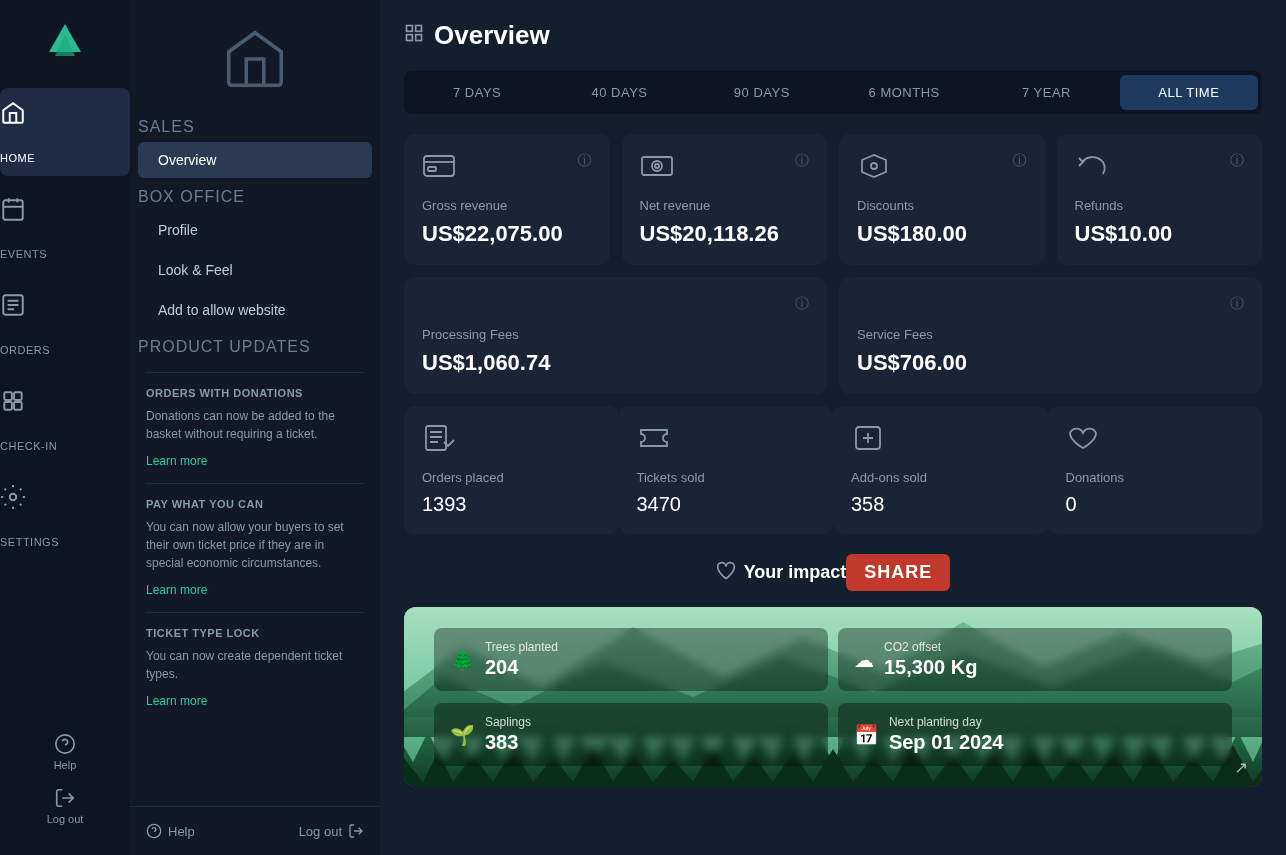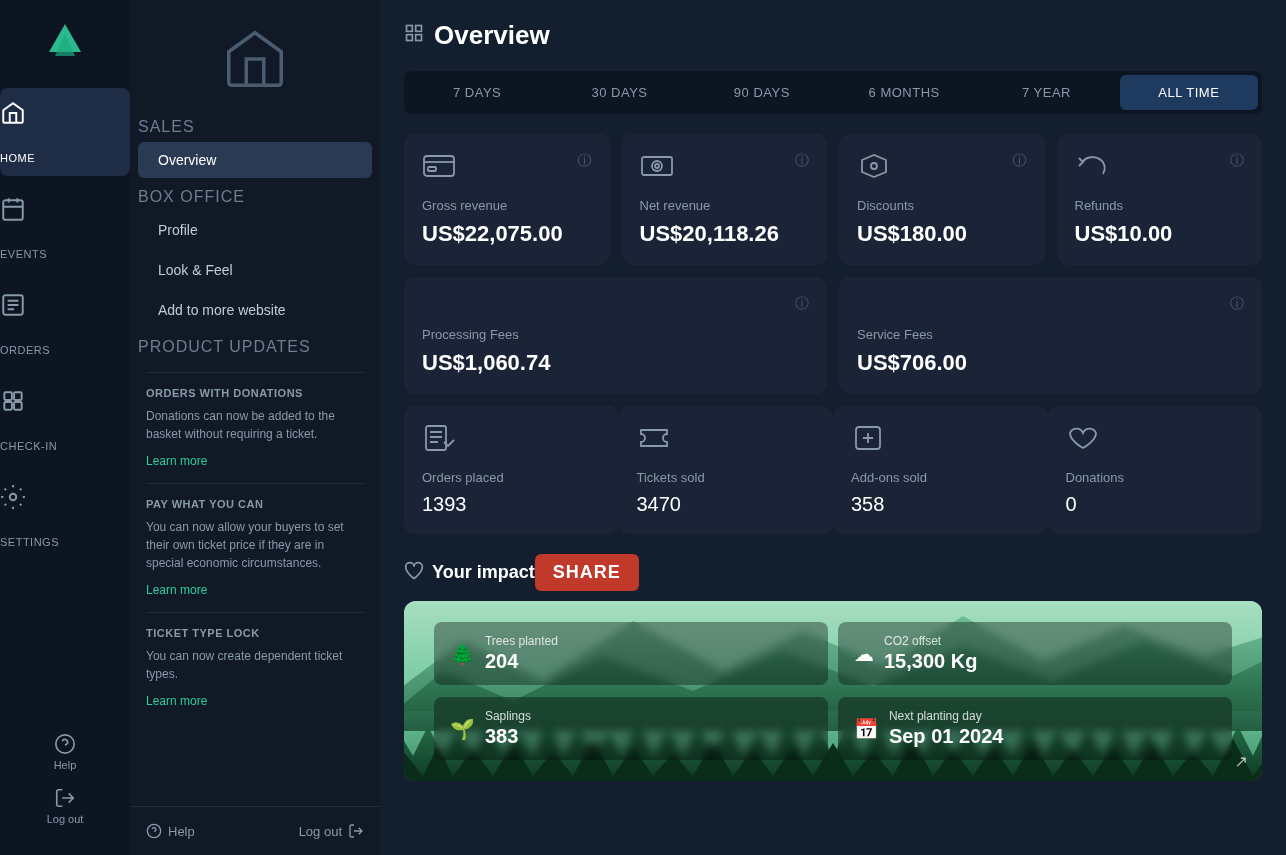--- a/index.html
+++ b/index.html
@@ -263,22 +263,22 @@
     .stat-value-large {
       font-size: 20px;
       font-weight: 400;
       color: #fff;
     }
 
     
     .impact-header {
       display: flex;
       align-items: center;
-      justify-content: flex-start;
-      margin-bottom: 10px;
+      justify-content: center;
+      margin-bottom: 16px;
     }
     .impact-title-row {
       display: flex;
       align-items: center;
       gap: 8px;
     }
     .impact-title {
       font-size: 18px;
       font-weight: 600;
     }
@@ -443,21 +443,21 @@
       <path d="M9 21V12h6v9"></path>
     </svg>
   </div>
 
   <div class="middle-section-label">SALES</div>
   <div class="middle-nav-item active">Overview</div>
 
   <div class="middle-section-label">BOX OFFICE</div>
   <div class="middle-nav-item">Profile</div>
   <div class="middle-nav-item">Look &amp; Feel</div>
-  <div class="middle-nav-item">Add to more website</div>
+  <div class="middle-nav-item">Add to allow website</div>
 
   <div class="middle-section-label">PRODUCT UPDATES</div>
 
   <div class="product-updates">
     <div class="update-card">
       <div class="update-card-title">ORDERS WITH DONATIONS</div>
       <div class="update-card-text">Donations can now be added to the basket without requiring a ticket.</div>
       <a class="update-card-link">Learn more</a>
     </div>
     <div class="update-card">
@@ -498,21 +498,21 @@
           <rect x="14" y="3" width="7" height="7"></rect>
         <rect x="3" y="14" width="7" height="7"></rect>
           <rect x="14" y="14" width="7" height="7"></rect>
       </svg>
     </span>
     <h1 class="main-title">Overview</h1>
   </div>
 
   <div class="time-tabs">
     <div class="time-tab">7 DAYS</div>
-    <div class="time-tab">30 DAYS</div>
+    <div class="time-tab">40 DAYS</div>
     <div class="time-tab">90 DAYS</div>
     <div class="time-tab">6 MONTHS</div>
     <div class="time-tab">7 YEAR</div>
     <div class="time-tab active">ALL TIME</div>
   </div>
 
   <div class="stats-grid-top">
 
     <div class="stat-card">
       <div class="stat-card-header">

